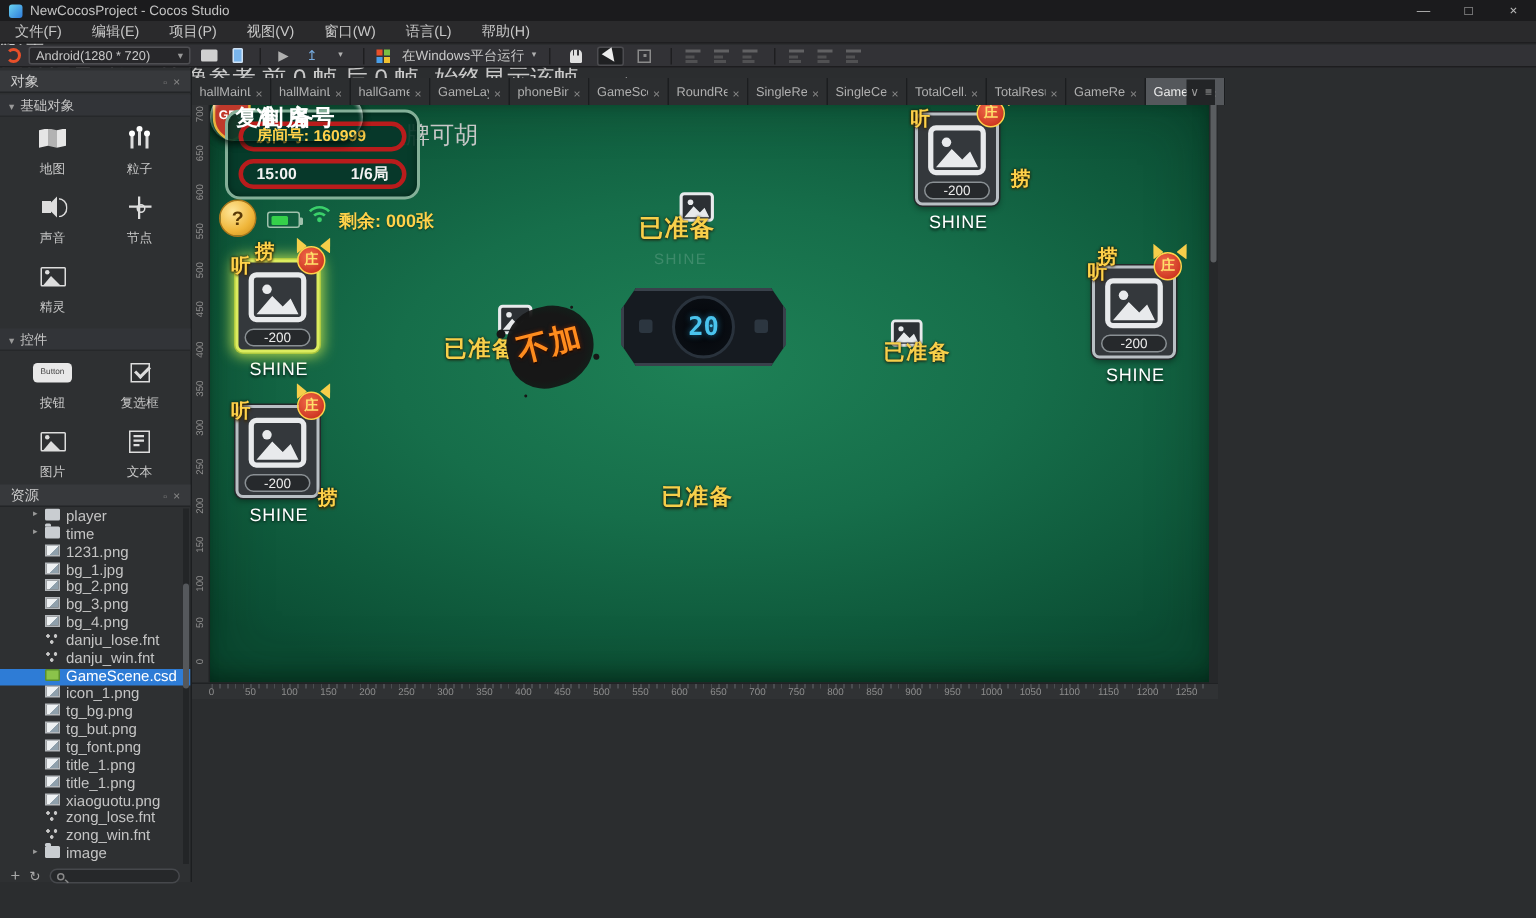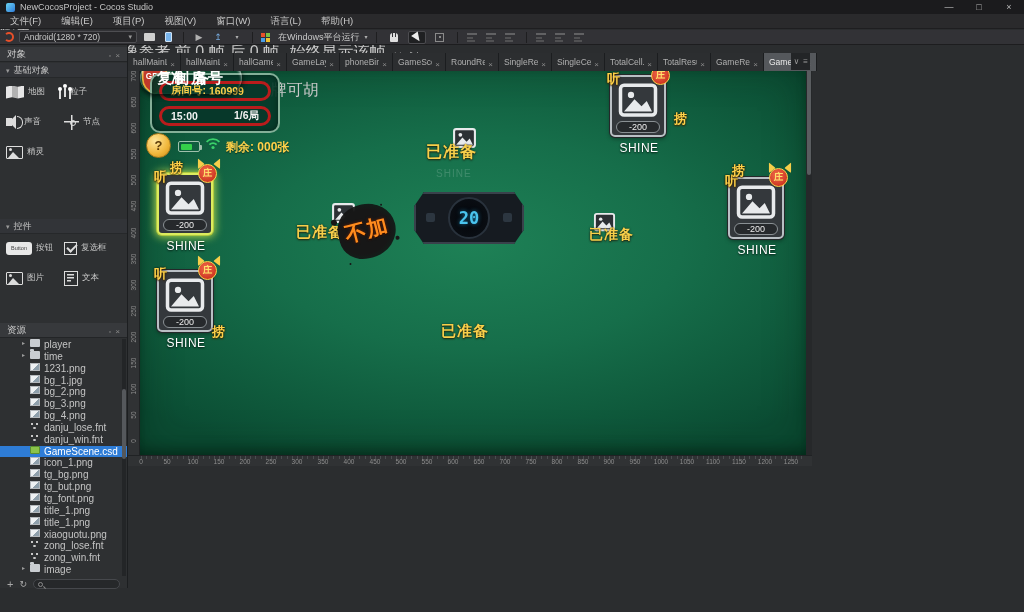--- a/index.html
+++ b/index.html
@@ -9,21 +9,21 @@
   .titlebar{position:absolute;left:0;top:0;width:1024px;height:14px;background:#1b1b1d;display:flex;align-items:center;font-size:9px;color:#c4c4c4;z-index:50}
   .app-icon{width:9px;height:9px;margin:0 5px 0 6px;border-radius:2px;background:linear-gradient(135deg,#6ad4f2,#2f7bd9)}
   .win-controls{margin-left:auto;display:flex}
   .win-controls span{width:30px;text-align:center;font-size:9px;color:#b8b8b8;cursor:default}
   
   .menubar{position:absolute;left:0;top:14px;width:1024px;height:15px;background:#2a2a2c;border-bottom:1px solid #1e1e20;display:flex;align-items:center;gap:20px;padding-left:10px;font-size:9.5px;z-index:50}
   .menu-item{color:#c8c8c8}
   
   .toolbar{position:absolute;left:0;top:30px;width:1024px;height:15px;background:#323236;border-bottom:1px solid #1d1d1f;display:flex;align-items:center;gap:5px;padding-left:4px;z-index:50}
   .cocos-logo{width:10px;height:10px;border:2px solid #e8502a;border-left-color:transparent;border-radius:50%}
-  .res-select{width:118px;height:12px;background:#27272a;border:1px solid #4e4e52;border-radius:2px;display:flex;align-items:center;font-size:8.5px;color:#c8c8c8;padding:0 4px}
+  .res-select{width:108px;height:12px;background:#27272a;border:1px solid #4e4e52;border-radius:2px;display:flex;align-items:center;font-size:8.5px;color:#c8c8c8;padding:0 4px}
   .res-select .dd{margin-left:auto;font-size:7px;color:#999}
   .tb-ic{display:flex;align-items:center;justify-content:center;height:13px;min-width:14px}
   .dev1{width:11px;height:8px;background:#d0d0d0;border-radius:1px}
   .dev2{width:7px;height:10px;background:#78b4ec;border-radius:1px;border:1px solid #cfe2f5}
   .tb-sep{width:1px;height:11px;background:#1e1e20;margin:0 3px}
   .glyph{font-size:9px;color:#b0b0b0;line-height:1}
   .glyph.blue{color:#76a9dc}
   .win-flag{width:9px;height:9px;background:
     linear-gradient(#e8502a,#e8502a) 0 0/4px 4px no-repeat,
     linear-gradient(#7ac043,#7ac043) 5px 0/4px 4px no-repeat,
@@ -35,38 +35,38 @@
   .hand-ic{width:8px;height:9px;background:#e0e0e0;border-radius:3px 3px 1px 1px;
     -webkit-mask:none;background-image:linear-gradient(90deg,transparent 2px,#323236 2px 2.8px,transparent 2.8px 5px,#323236 5px 5.8px,transparent 5.8px);background-color:#e0e0e0;background-size:100% 4px;background-repeat:no-repeat}
   .cursor-ic{width:0;height:0;border-left:4px solid transparent;border-right:4px solid transparent;border-top:9px solid #ececec;transform:rotate(-35deg)}
   .fit-ic{width:9px;height:9px;border:1px solid #8a8a8a;position:relative}
   .fit-ic::after{content:"";position:absolute;left:2.5px;top:2.5px;width:2px;height:2px;background:#8a8a8a}
   .align-ic{width:11px;height:9px;opacity:.45;background:
     linear-gradient(#9a9a9a,#9a9a9a) 0 0/10px 2px no-repeat,
     linear-gradient(#777,#777) 0 4px/6px 2px no-repeat,
     linear-gradient(#777,#777) 0 7px/8px 2px no-repeat}
   
-  .tabbar{position:absolute;left:128px;top:53px;width:684px;height:17px;background:#232527;display:flex;align-items:center;z-index:20}
+  .tabbar{position:absolute;left:128px;top:53px;width:684px;height:17px;background:#232527;display:flex;align-items:flex-end;z-index:20}
   .tab{flex:0 0 auto;display:flex;align-items:center;gap:3px;padding:0 5px;border-right:1px solid #1b1d1f;background:#2c2e30;max-width:53px}
   .tab-label{font-size:8.5px;color:#b0b0b0;white-space:nowrap;overflow:hidden;max-width:38px}
   .tab-close::after{content:"×";font-size:8px;color:#8a8a8a}
   .tab.active{background:#55585c}
   .tab.active .tab-label{color:#ececec}
   .tab-extra{position:absolute;right:2px;top:0;height:17px;display:flex;align-items:center;gap:4px;background:#232527;padding:0 2px}
   .tab-extra span{font-size:8px;color:#9a9a9a}
   
   .left-panel{position:absolute;left:0;top:45px;width:128px;height:543px;background:#2e3032;border-right:1px solid #1c1e20}
   .panel-header{position:absolute;left:0;width:100%;height:15px;background:#37393c;display:flex;align-items:center;padding:0 7px;font-size:9.5px;color:#cccccc;border-bottom:1px solid #232527}
   .mini-ics{margin-left:auto;display:flex;gap:4px}
   .mini-restore::before{content:"▫";font-size:7px;color:#8a8a8a}
   .mini-close::before{content:"×";font-size:8px;color:#8a8a8a}
   .section-header{position:absolute;left:0;width:100%;height:15px;background:#323438;display:flex;align-items:center;gap:4px;padding:0 6px;font-size:9px;color:#c4c4c4;border-bottom:1px solid #26282a}
   .sec-arrow::before{content:"▾";font-size:7px;color:#9a9a9a}
   .obj-grid{position:absolute;left:6px;width:116px;display:grid;grid-template-columns:1fr 1fr;row-gap:8px}
-  .obj-item{display:flex;flex-direction:row;align-items:center;gap:4px}
+  .obj-item{display:flex;flex-direction:column;align-items:center;gap:4px}
   .obj-icon{height:22px;display:flex;align-items:center;justify-content:center;position:relative}
   .obj-label{font-size:8.5px;color:#c8c8c8}
   .shape{position:relative;display:block}
   .i-map .shape{width:18px;height:13px;background:linear-gradient(90deg,#e6e6e6 0 6px,#b2b2b2 6px 12px,#e6e6e6 12px);clip-path:polygon(0 10%,33% 0,66% 10%,100% 0,100% 90%,66% 100%,33% 90%,0 100%)}
   .i-particle .shape{width:2px;height:9px;background:#ddd;box-shadow:-5px 2px 0 #ddd,5px 2px 0 #ddd}
   .i-particle .shape::after{content:"";position:absolute;left:-1px;top:-4px;width:4px;height:4px;border-radius:50%;background:#fff;box-shadow:-5px 3px 0 #fff,5px 3px 0 #fff}
   .i-sound .shape{width:6px;height:8px;background:#ddd;margin-right:8px}
   .i-sound .shape::before{content:"";position:absolute;left:3px;top:-3px;border-top:7px solid transparent;border-bottom:7px solid transparent;border-right:7px solid #ddd}
   .i-sound .shape::after{content:"";position:absolute;left:11px;top:-2px;width:5px;height:11px;border:1.5px solid #ddd;border-left:none;border-radius:0 7px 7px 0}
   .i-node .shape{width:15px;height:15px;background:

